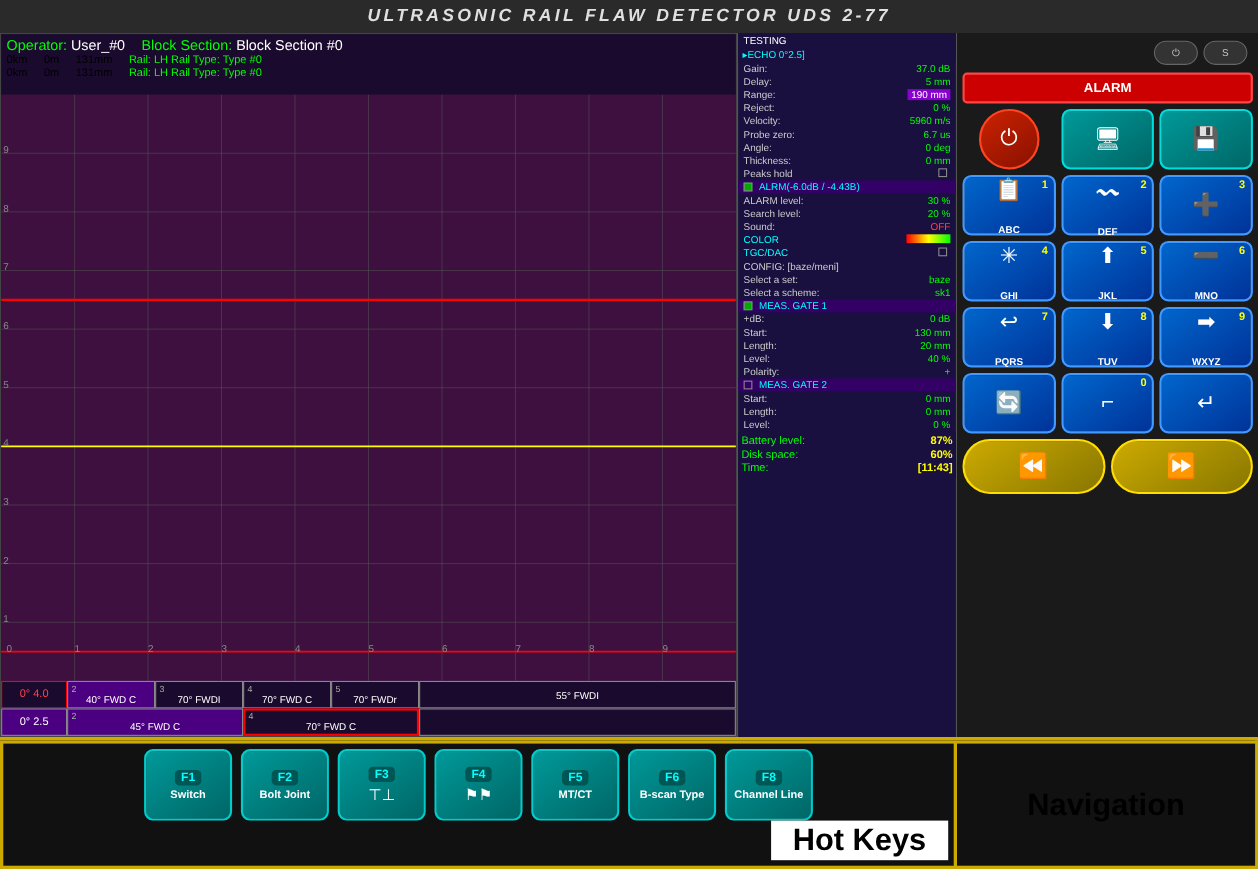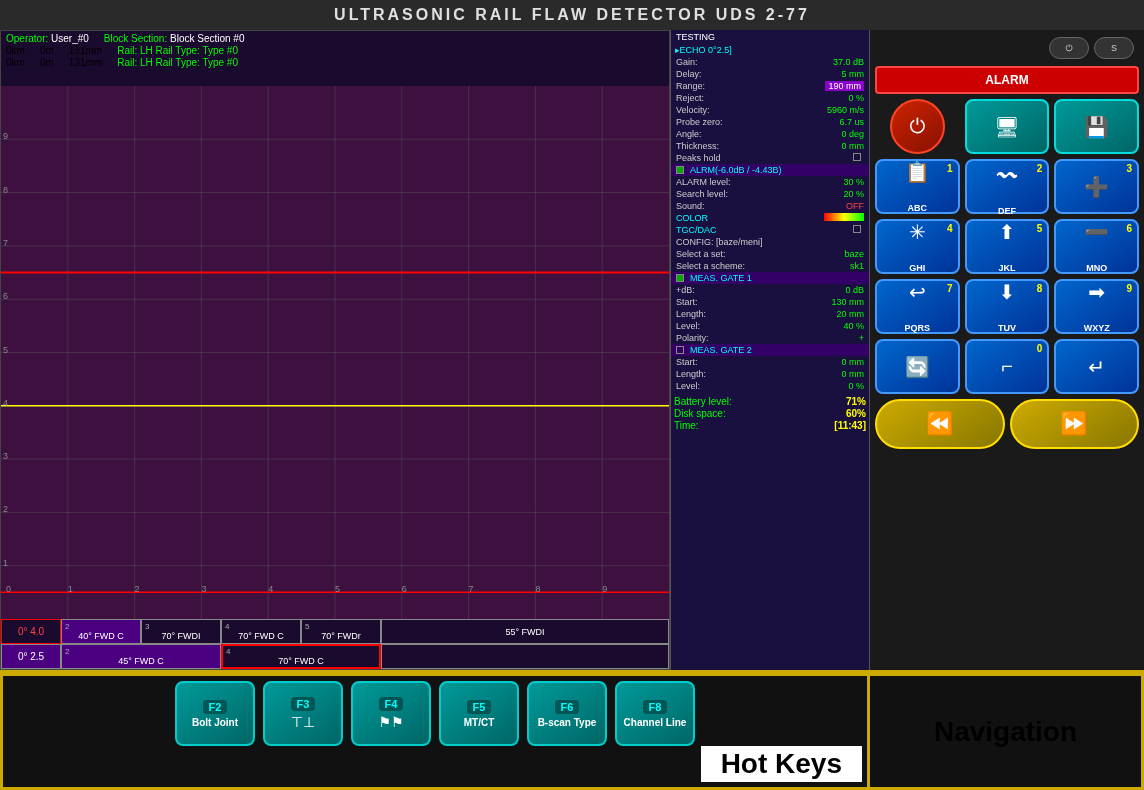--- a/index.html
+++ b/index.html
@@ -19,20 +19,21 @@
       background: #2a2a2a;
       display: flex;
       align-items: center;
       justify-content: center;
     }
     #title-bar span {
       color: #e0e0e0;
       font-size: 16px;
       font-weight: bold;
       letter-spacing: 3px;
+      font-style: italic;
     }
 
     
     #main-area {
       display: flex;
       width: 100%;
       height: calc(100% - 30px - 120px);
     }
 
     
@@ -373,21 +374,21 @@
 
     
     #scope-header {
       padding: 2px 5px;
       font-size: 10px;
     }
     .header-row1 {
       display: flex;
       gap: 15px;
       color: #00ff00;
-      font-size: 10px;
+      font-size: 13px;
       margin-bottom: 1px;
     }
     .header-row2 {
       display: flex;
       gap: 15px;
       font-size: 10px;
       margin-bottom: 1px;
       text-align: center;
     }
   </style>
@@ -667,21 +668,21 @@
       <span class="param-value">0 mm</span>
     </div>
     <div class="param-row">
       <span class="param-label">Level:</span>
       <span class="param-value">0 %</span>
     </div>
 
     <div id="status-bottom" style="margin-top:auto; padding:3px; background:#1a1040;">
       <div class="status-row">
         <span class="status-label">Battery level:</span>
-        <span class="status-value">71%</span>
+        <span class="status-value">87%</span>
       </div>
       <div class="status-row">
         <span class="status-label">Disk space:</span>
         <span class="status-value">60%</span>
       </div>
       <div class="status-row">
         <span class="status-label">Time:</span>
         <span class="status-value">[11:43]</span>
       </div>
     </div>
@@ -779,20 +780,24 @@
     <div id="channel-btns">
       <div class="channel-btn">⏪</div>
       <div class="channel-btn">⏩</div>
     </div>
   </div>
 </div>
 
 <div id="bottom-sections">
   <div id="hotkeys-section">
     <div id="hotkeys-buttons">
+      <div class="hotkey-btn">
+        <span class="hotkey-fn">F1</span>
+        <span class="hotkey-name">Switch</span>
+      </div>
       <div class="hotkey-btn">
         <span class="hotkey-fn">F2</span>
         <span class="hotkey-name">Bolt
 Joint</span>
       </div>
       <div class="hotkey-btn">
         <span class="hotkey-fn">F3</span>
         <span class="hotkey-icon">⊤⊥</span>
       </div>
       <div class="hotkey-btn">

